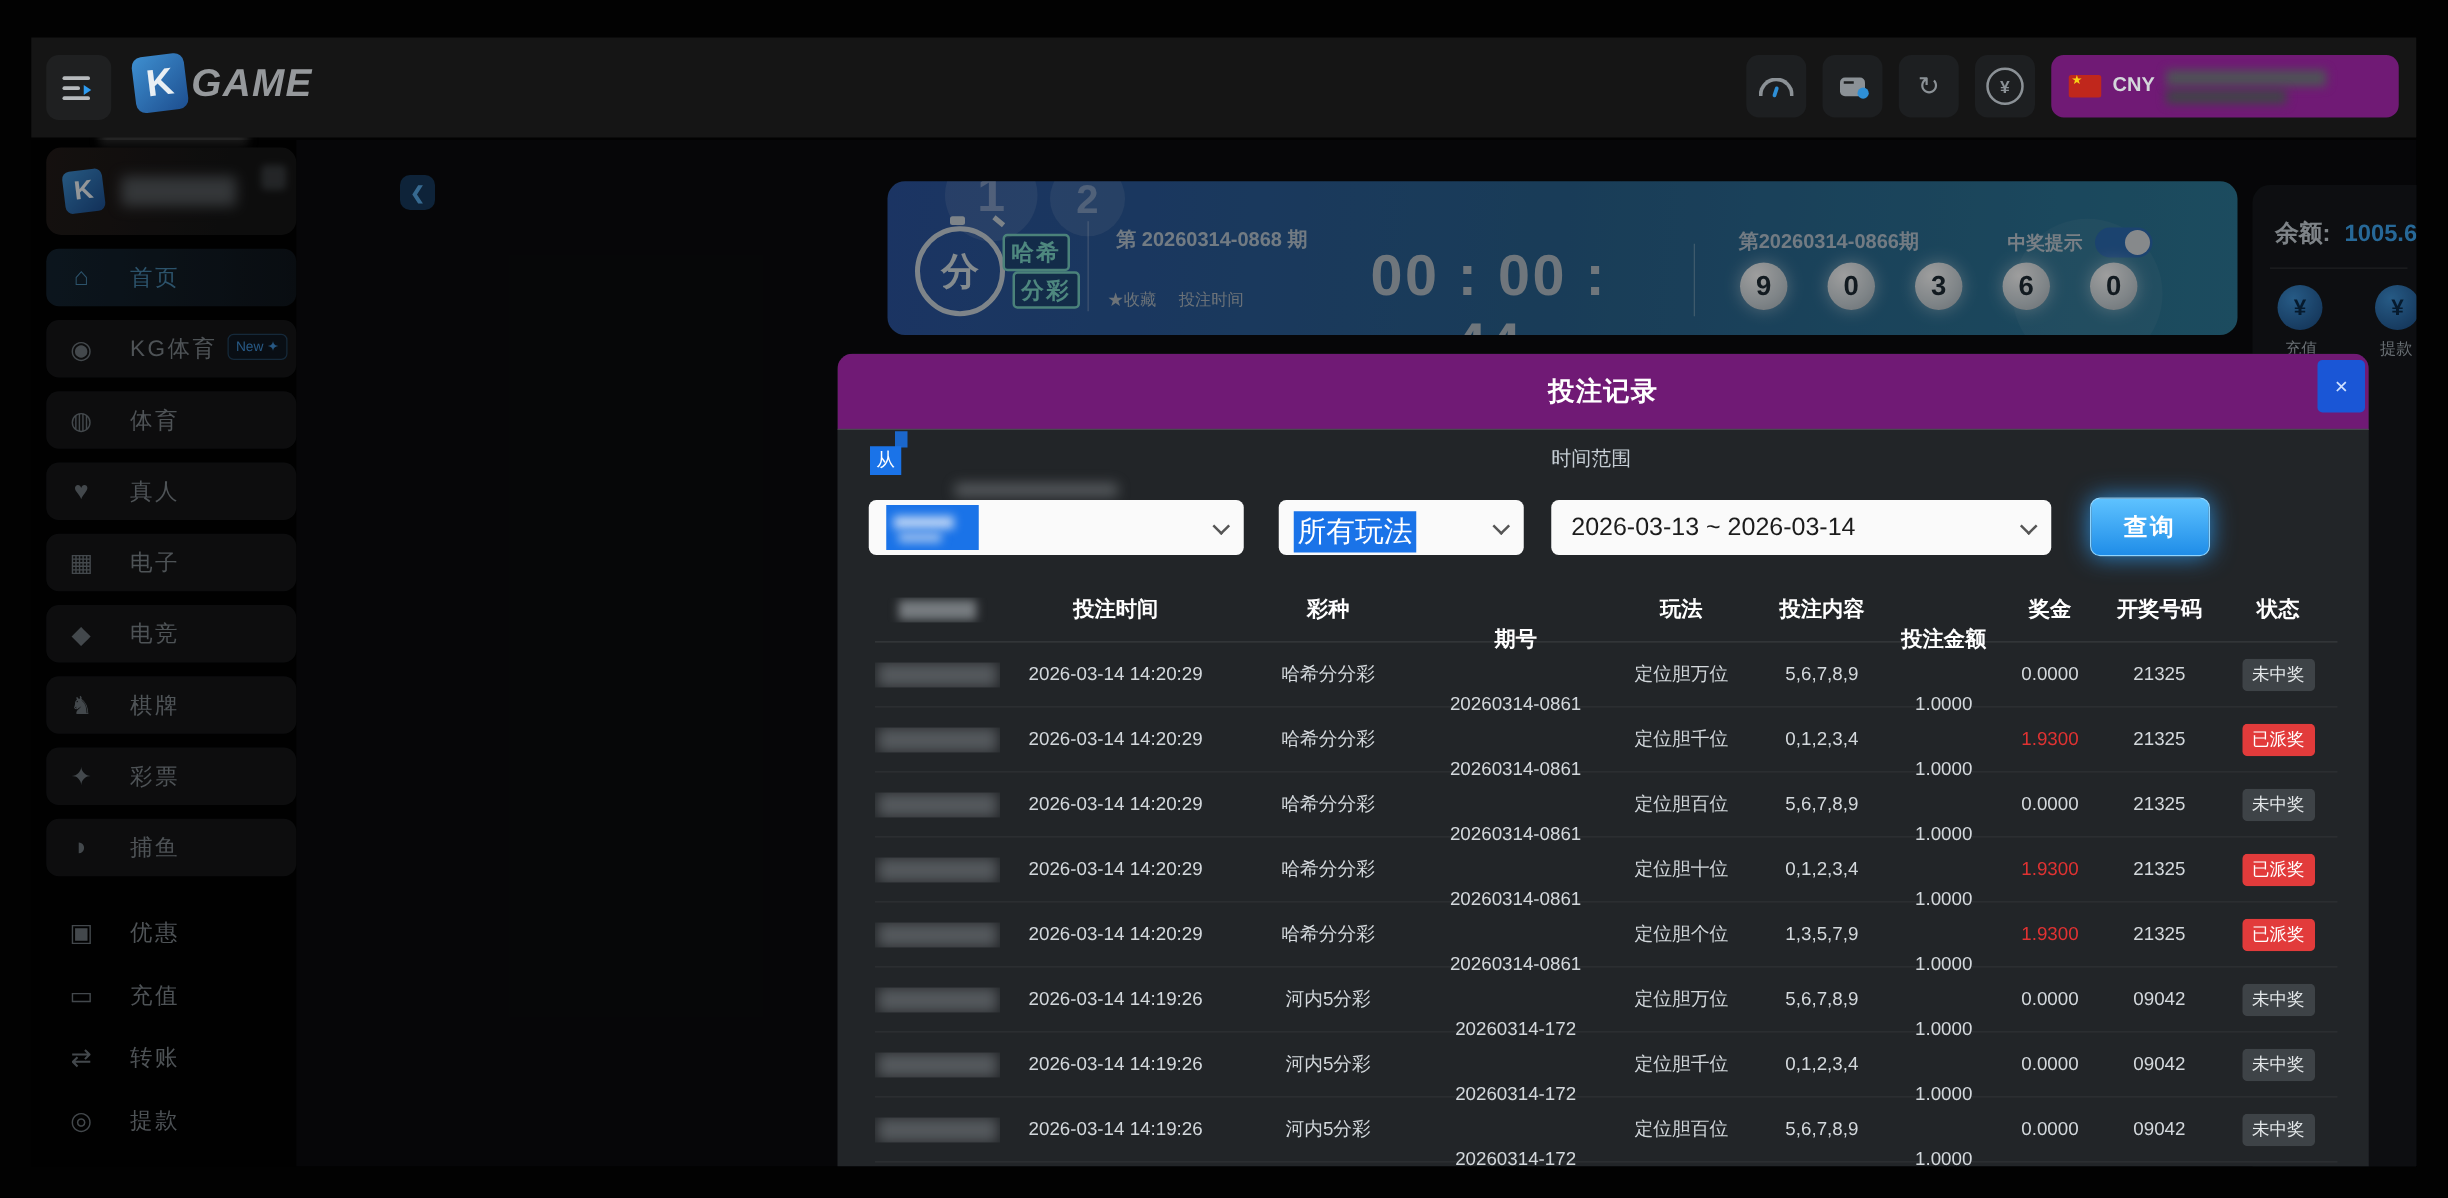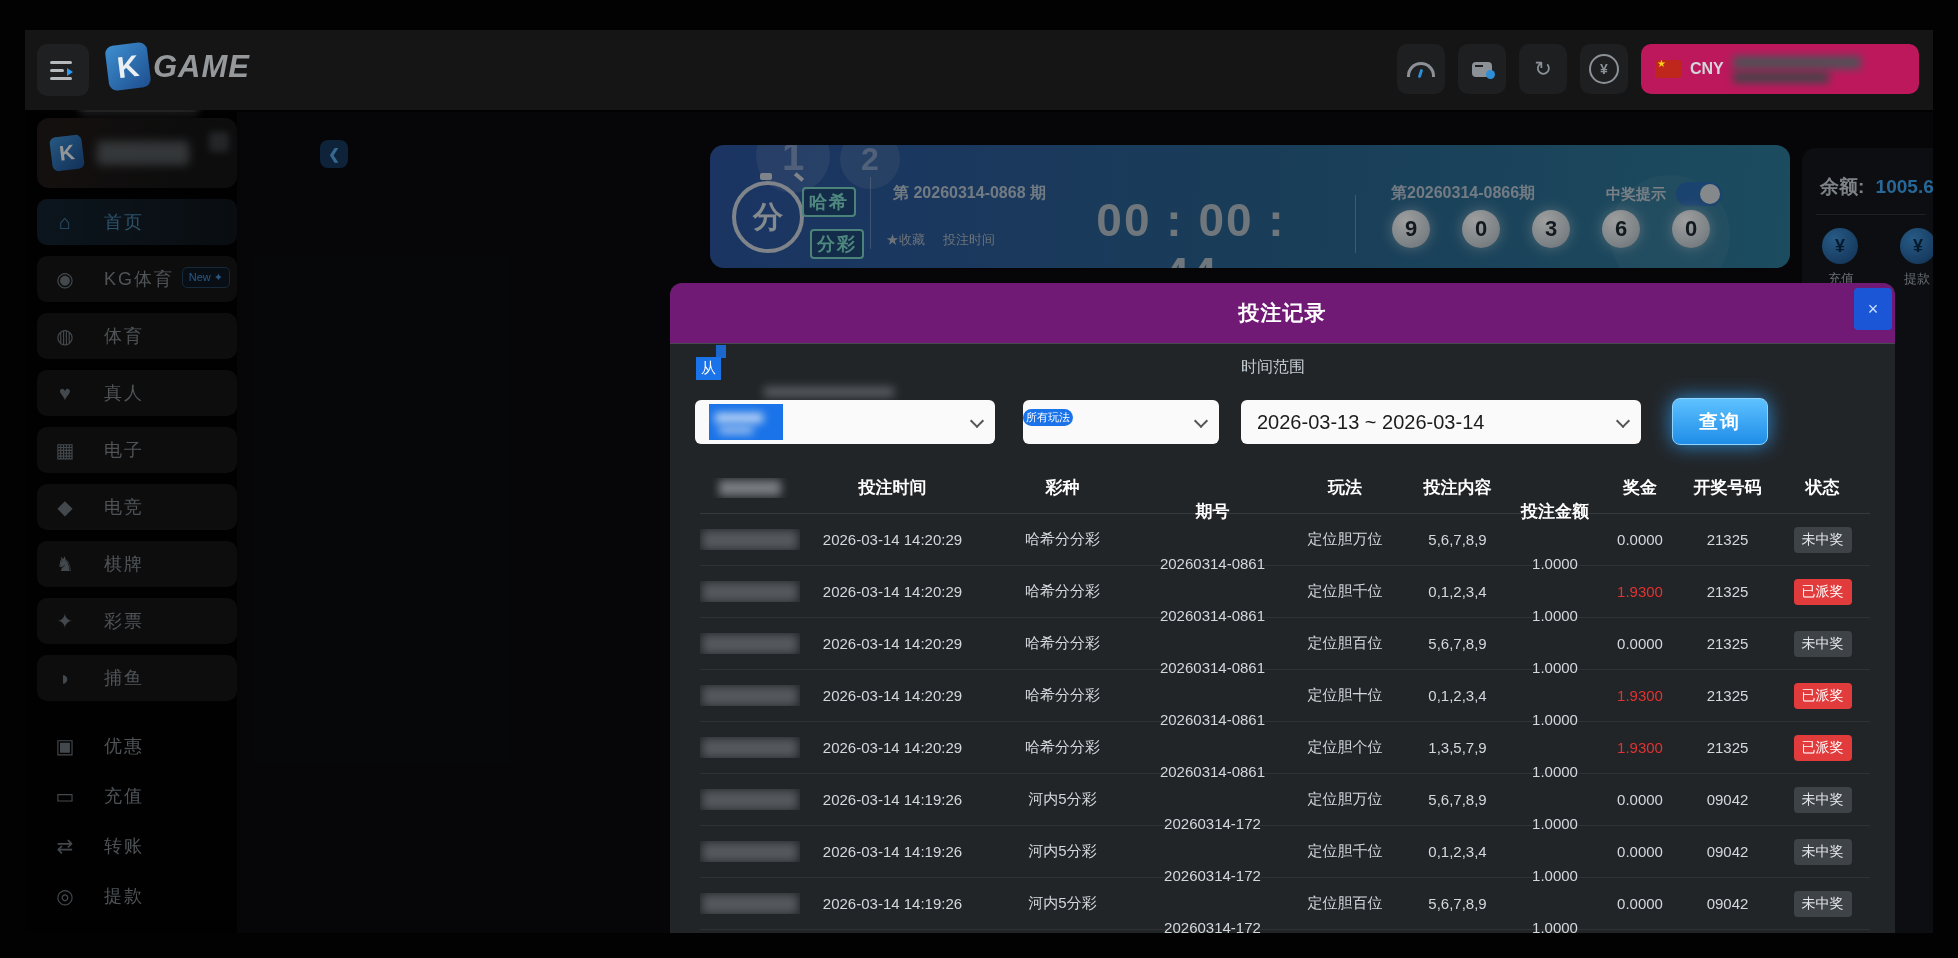--- a/index.html
+++ b/index.html
@@ -21,21 +21,21 @@
   .hdr-right{position:absolute;right:14px;top:14px;display:flex;align-items:center;gap:13px;}
   .hbtn{width:48px;height:50px;background:#1d1f21;border-radius:10px;display:flex;align-items:center;justify-content:center;
         color:#8b9196;font-size:21px;cursor:pointer;}
   .gauge{width:22px;height:12px;border:3px solid #8b9196;border-bottom:none;border-radius:22px 22px 0 0;position:relative;}
   .gauge:after{content:"";position:absolute;left:9px;top:4px;width:3px;height:9px;background:#2e8fd6;border-radius:2px;transform:rotate(18deg);}
   .walleti{width:20px;height:15px;background:#8b9196;border-radius:4px;position:relative;}
   .walleti:before{content:"";position:absolute;left:3px;top:3px;width:8px;height:2px;background:#1d1f21;}
   .walleti:after{content:"";position:absolute;right:-3px;bottom:-2px;width:9px;height:9px;background:#2e8fd6;border-radius:50%;}
   .exch{width:26px;height:26px;border:2px solid #8b9196;border-radius:50%;display:flex;align-items:center;justify-content:center;
         font-size:14px;color:#8b9196;font-weight:bold;}
-  .userchip{height:50px;background:#be185d;border-radius:10px;display:flex;align-items:center;padding:0 14px;gap:9px;min-width:250px;cursor:pointer;}
+  .userchip{height:50px;background:#701a75;border-radius:10px;display:flex;align-items:center;padding:0 14px;gap:9px;min-width:250px;cursor:pointer;}
   .flag{width:26px;height:18px;background:#c0271c;position:relative;border-radius:2px;}
   .flag:before{content:"★";position:absolute;left:2px;top:-2px;color:#f7d117;font-size:10px;}
   .ccode{color:#d3d7da;font-weight:bold;font-size:16px;}
   .chipblur{display:flex;flex-direction:column;gap:3px;}
   .chipblur b{display:block;width:128px;height:13px;background:#4e5256;filter:blur(4px);}
   .chipblur b+b{width:96px;height:11px;background:#404447;}
 
   
   .sidebar{position:absolute;left:37px;top:112px;width:200px;height:810px;z-index:1;}
   .side-topblur{position:absolute;left:43px;top:-6px;width:118px;height:10px;background:#2c2c2c;filter:blur(4px);}
@@ -112,21 +112,21 @@
   .trlabel{position:absolute;left:571px;top:74px;color:#c5cdd4;font-size:16px;}
   .ddblur{position:absolute;left:94px;top:104px;width:130px;height:10px;background:#8a8f93;filter:blur(5px);opacity:.55;}
   .dd{position:absolute;top:117px;height:44px;background:#fafafa;border-radius:6px;box-sizing:border-box;cursor:pointer;}
   .dd .chev{position:absolute;right:13px;top:16px;width:8px;height:8px;border-right:2px solid #555;border-bottom:2px solid #555;
             transform:rotate(45deg);}
   .dd1{left:25px;width:300px;}
   .dd1 .sel{position:absolute;left:14px;top:4px;width:74px;height:36px;background:#1a73e8;overflow:hidden;}
   .dd1 .sel i{position:absolute;left:6px;top:9px;width:48px;height:10px;background:#bcd4f5;filter:blur(4px);display:block;}
   .dd1 .sel em{position:absolute;left:10px;top:22px;width:34px;height:8px;background:#9cc0ef;filter:blur(4px);display:block;}
   .dd2{left:353px;width:196px;}
-  .dd2 .seltext{position:absolute;left:0;top:9px;font-size:11px;padding:1px 3px;border-radius:12px;}
+  .dd2 .seltext{position:absolute;left:12px;top:9px;font-size:23px;padding:1px 3px;}
   .dd3{left:571px;width:400px;}
   .dd3 .dtext{position:absolute;left:16px;top:11px;color:#1c1c1c;font-size:20px;}
   .qbtn{position:absolute;left:1002px;top:115px;width:96px;height:47px;border-radius:8px;cursor:pointer;
         background:linear-gradient(180deg,#5ec2ff,#1f8de8);border:1px solid #8ed4ff;box-sizing:border-box;
         box-shadow:0 0 20px rgba(47,155,240,.85);display:flex;align-items:center;justify-content:center;
         color:#fff;font-size:19px;font-weight:bold;letter-spacing:2px;}
 
   
   .tbl{position:absolute;left:30px;top:179px;width:1170px;}
   .trow{display:flex;align-items:center;height:51px;border-bottom:1px solid rgba(255,255,255,.06);}
@@ -253,21 +253,21 @@
 
   <div class="backbtn">❮</div>
 
   <div class="banner">
     <div class="deco" style="left:46px;top:-26px;width:74px;height:74px;font-size:40px;">1</div>
     <div class="deco" style="left:130px;top:-16px;width:60px;height:60px;font-size:32px;">2</div>
     <div class="deco" style="left:900px;top:30px;width:120px;height:120px;background:rgba(255,255,255,.05);"></div>
 
     <div class="bwatch">分</div>
     <div class="bbadge" style="left:92px;top:42px;">哈希</div>
-    <div class="bbadge" style="left:100px;top:84px;text-align:right;">分彩</div>
+    <div class="bbadge" style="left:100px;top:72px;text-align:right;">分彩</div>
 
     <div class="bdiv" style="left:160px;top:32px;height:72px;"></div>
 
     <div class="period1">第 20260314-0868 期</div>
     <div class="favrow">
       <span>★收藏</span>
       <span>投注时间</span>
     </div>
 
     <div class="cdown">00 : 00 : 44</div>

